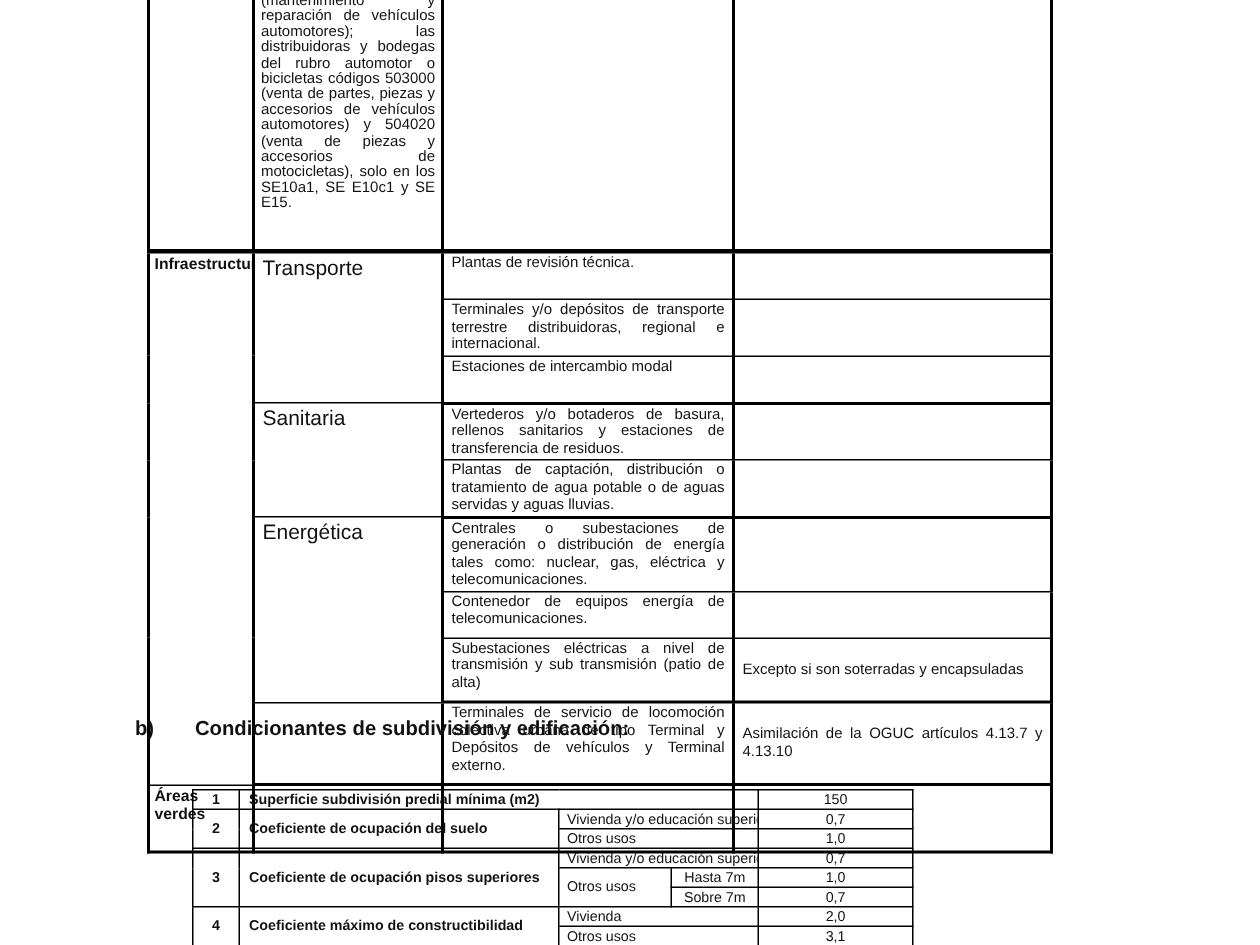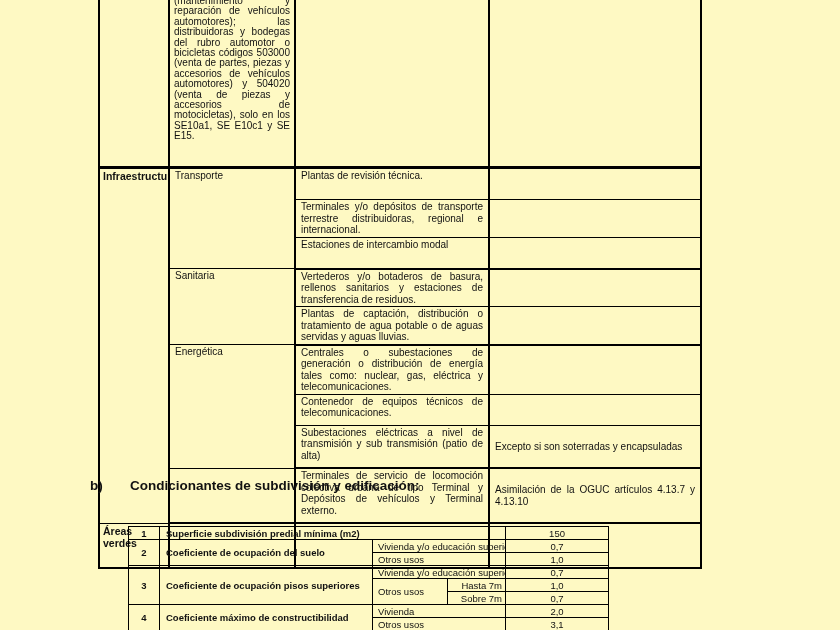--- a/index.html
+++ b/index.html
@@ -1,49 +1,49 @@
 <!DOCTYPE html>
 <html><head>
 <meta charset="utf-8">
 <style>
   html,body{margin:0;padding:0;background:#888;}
   .page{
     position:relative;
     width:840px;height:630px;
-    background:#fef9c3;
+    background:#ffffff;
     overflow:hidden;
     font-family:"Liberation Sans", sans-serif;
     color:#111;
   }
   
   .upper-wrap{position:absolute;left:98px;top:-2px;width:604px;}
   table.ut{border-collapse:collapse;width:602px;table-layout:fixed;font-size:10px;}
   table.ut td{border:1px solid #000;vertical-align:top;padding:1px 4px;overflow:hidden;}
   table.ut td.vthick-l{border-left-width:2px;}
   table.ut td.vthick-r{border-right-width:2px;}
   table.ut tr.hsep td, table.ut tr.hsep td.keepspan{border-bottom-width:2px;}
   table.ut td.bthick{border-bottom-width:3px;}
   table.ut td.cat{font-weight:bold;font-size:10.5px;padding-left:3px;}
-  table.ut td.sub{font-size:10px;padding-left:5px;}
+  table.ut td.sub{font-size:14px;padding-left:5px;}
   table.ut td.desc-cell{text-align:justify;line-height:11.5px;padding:1px 5px;}
   table.ut td.obs-cell{text-align:justify;line-height:11.5px;padding:15px 5px;}
   .cut-cell{height:165px;}
   .cut-cell .inner{margin-top:-4px;line-height:10.4px;text-align:justify;}
   .areas-row td{height:13px;}
   
   .sec-b{position:absolute;left:90px;top:478px;font-weight:bold;font-size:13.5px;}
   .sec-b .letter{display:inline-block;width:40px;}
   
   .lower-wrap{position:absolute;left:128px;top:526px;width:482px;}
   table.ct{border-collapse:collapse;width:480px;table-layout:fixed;font-size:9.5px;}
   table.ct td{border:1px solid #000;vertical-align:middle;padding:0 3px;height:12px;line-height:11px;overflow:hidden;white-space:nowrap;}
   table.ct td.num{text-align:center;font-weight:bold;}
   table.ct td.lbl{font-weight:bold;padding-left:6px;margin-left:36px;}
   table.ct td.subl{padding-left:5px;}
-  table.ct td.sub2{text-align:right;}
+  table.ct td.sub2{text-align:center;}
   table.ct td.val{text-align:center;}
 </style>
 </head>
 <body>
 
 <div class="page">
 
   <div class="upper-wrap">
     <table class="ut">
       <colgroup>
@@ -87,21 +87,21 @@
         <td class="desc-cell vthick-r">Plantas de captación, distribución o tratamiento de agua potable o de aguas servidas y aguas lluvias.</td>
         <td class="obs-cell vthick-r"></td>
       </tr>
 
       <tr>
         <td class="sub vthick-r" rowspan="3">Energética</td>
         <td class="desc-cell vthick-r">Centrales o subestaciones de generación o distribución de energía tales como: nuclear, gas, eléctrica y telecomunicaciones.</td>
         <td class="obs-cell vthick-r"></td>
       </tr>
       <tr>
-        <td class="desc-cell vthick-r">Contenedor de equipos técnicos de telecomunicaciones.</td>
+        <td class="desc-cell vthick-r">Contenedor de equipos energía de telecomunicaciones.</td>
         <td class="obs-cell vthick-r"></td>
       </tr>
       <tr class="hsep">
         <td class="desc-cell vthick-r">Subestaciones eléctricas a nivel de transmisión y sub transmisión (patio de alta)</td>
         <td class="obs-cell vthick-r">Excepto si son soterradas y encapsuladas</td>
       </tr>
 
       <tr class="hsep">
         <td class="sub vthick-r"></td>
         <td class="desc-cell vthick-r">Terminales de servicio de locomoción colectiva urbana de tipo Terminal y Depósitos de vehículos y Terminal externo.</td>

